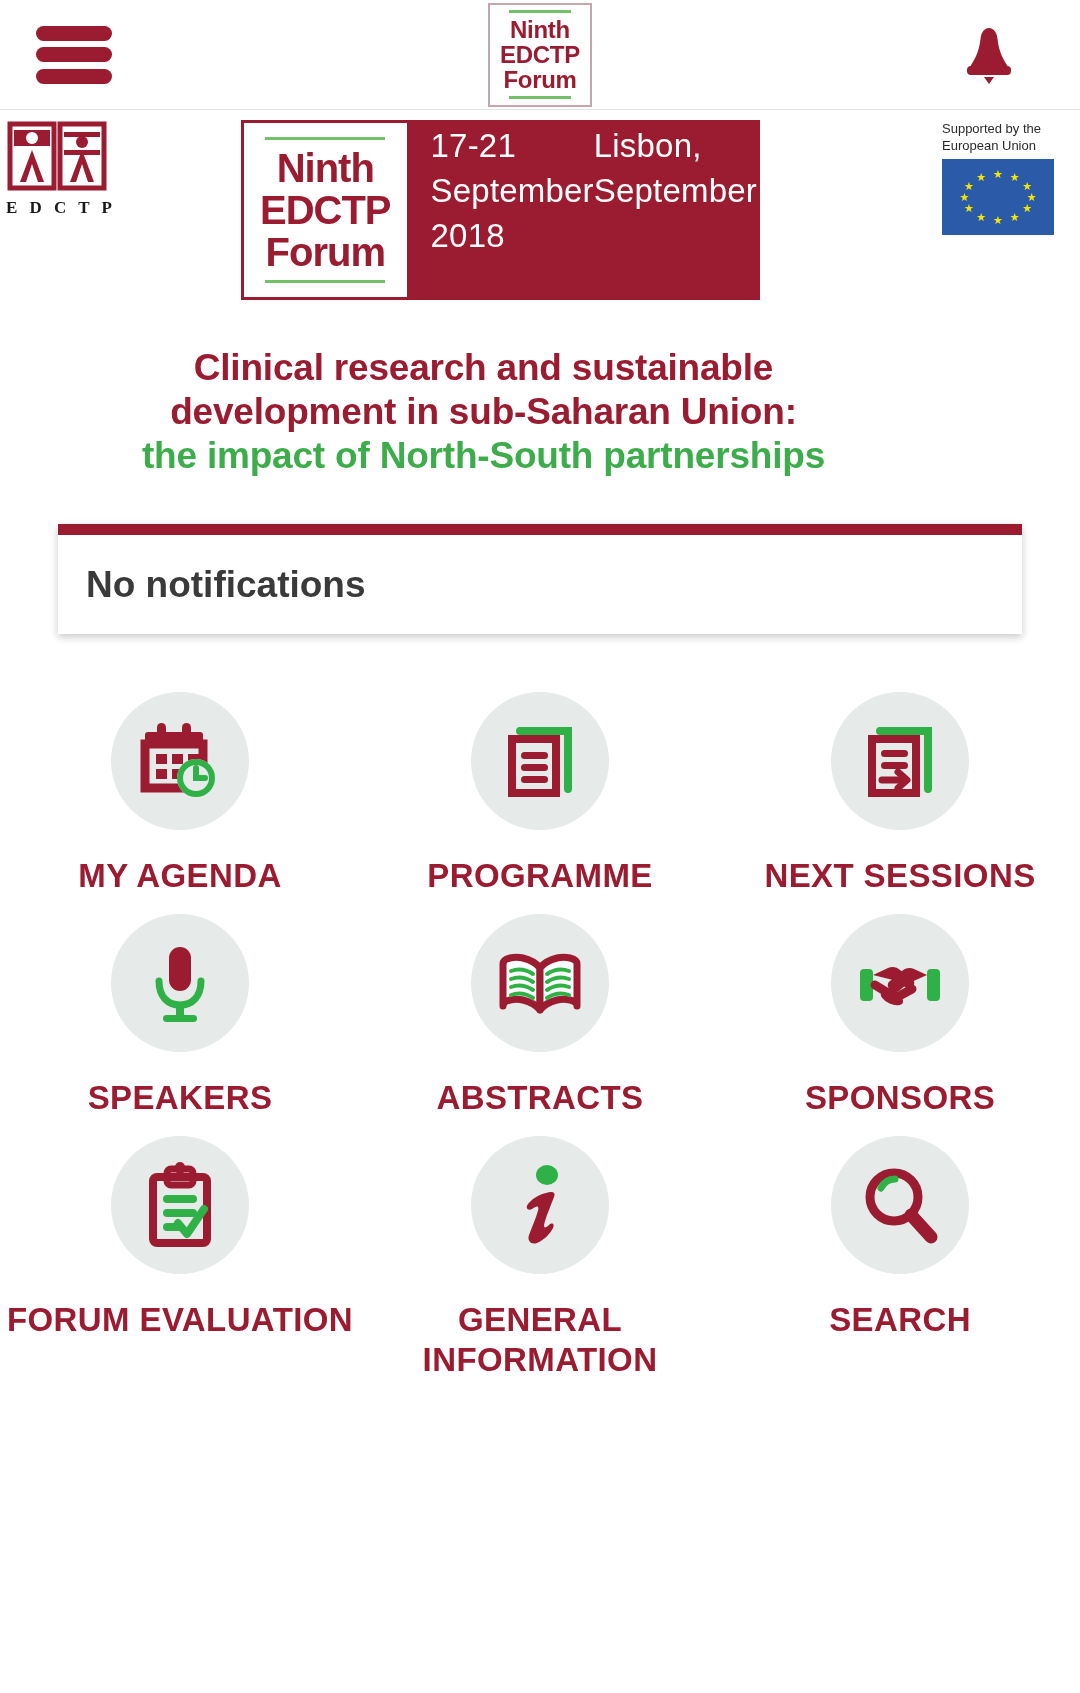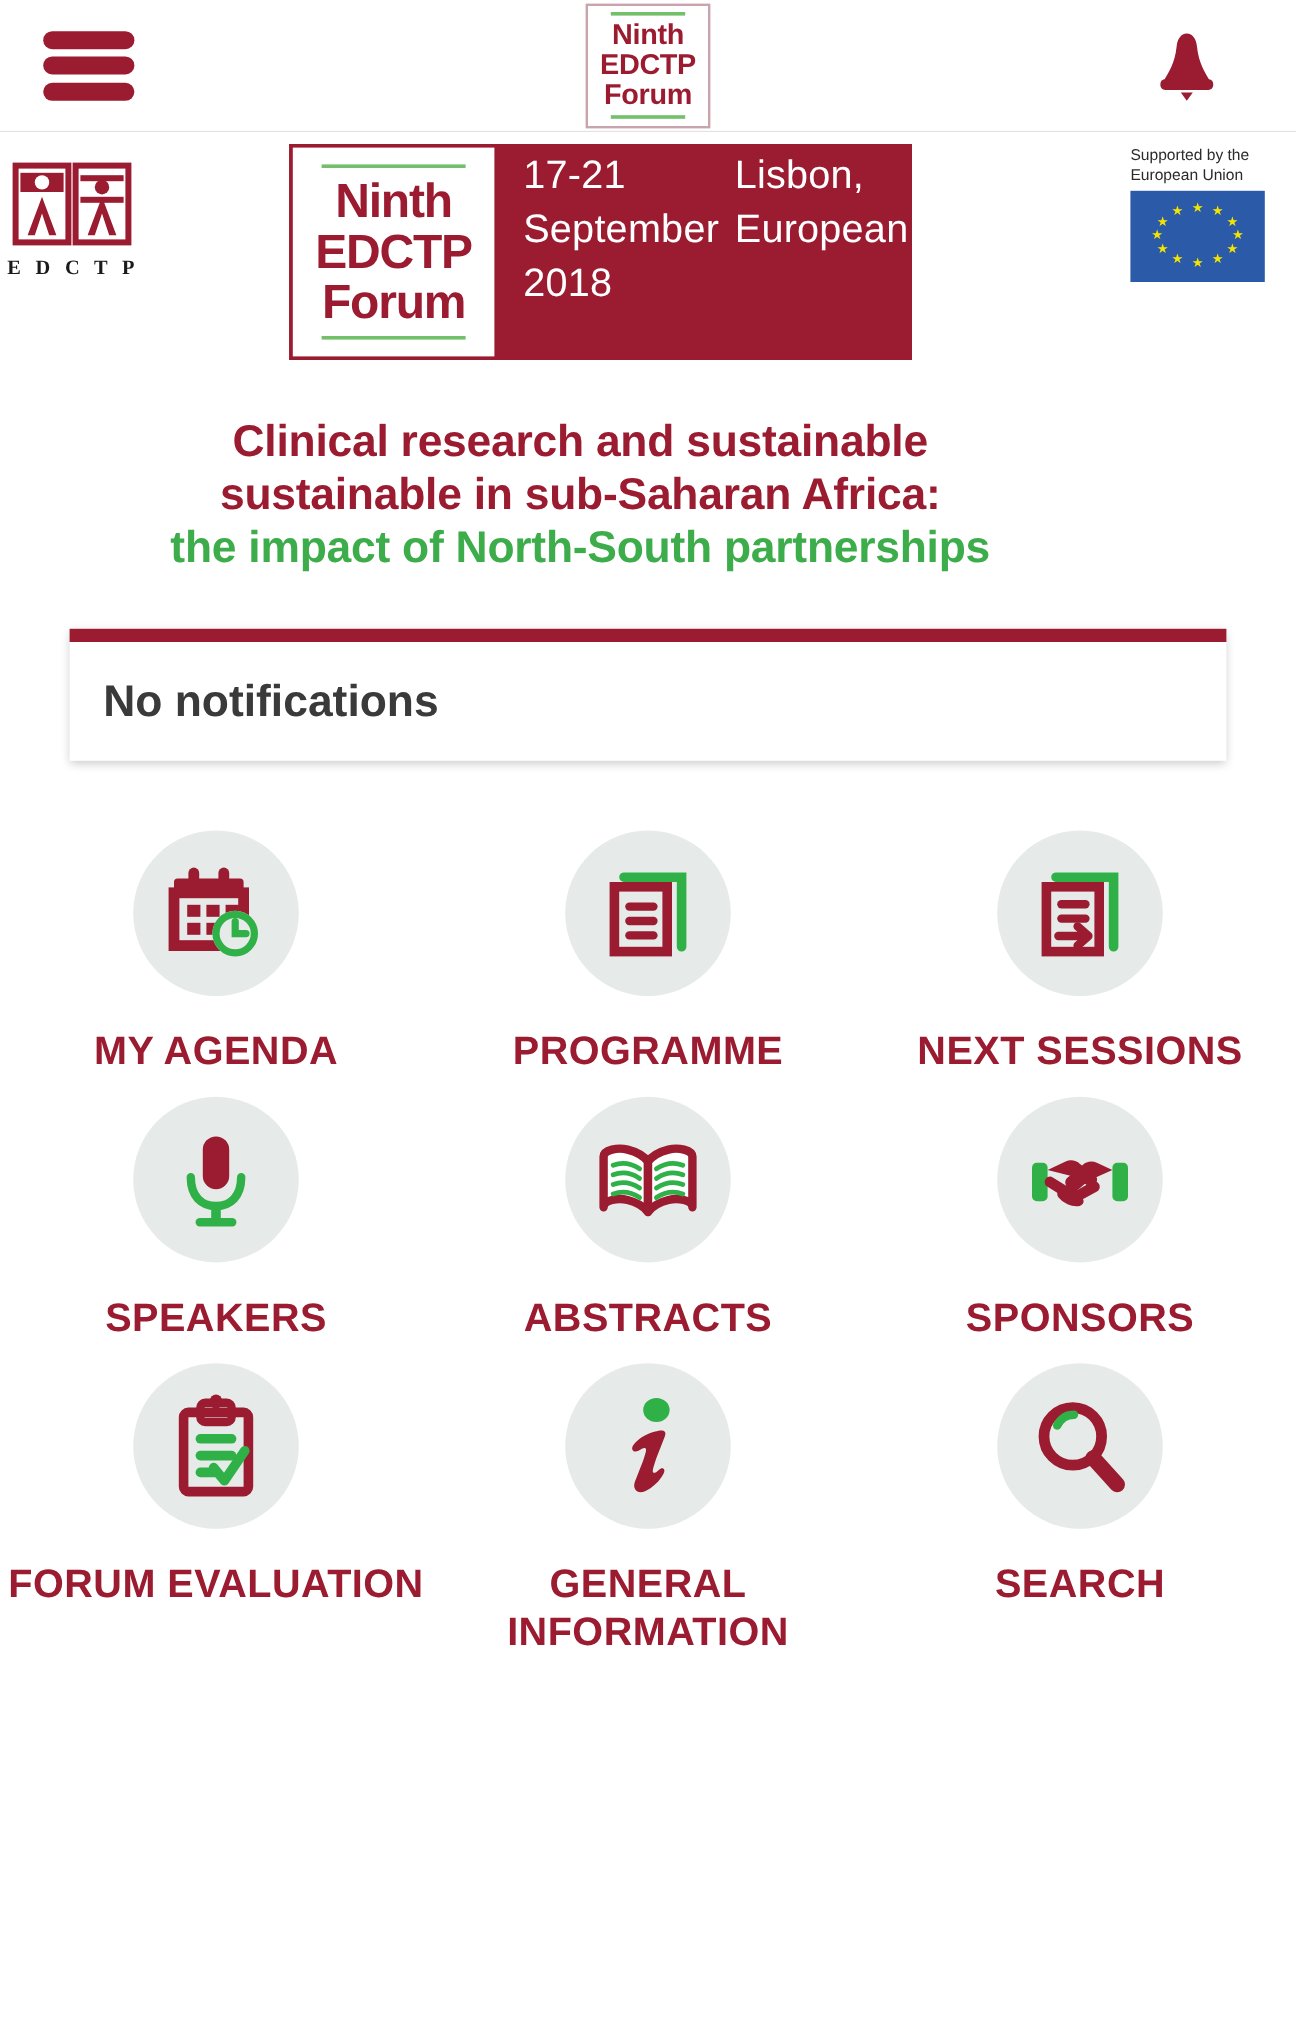--- a/index.html
+++ b/index.html
@@ -91,23 +91,23 @@
   
   .event-header {
     position: relative;
     width: 1080px;
     height: 230px;
     background: #fff;
   }
   .edctp-logo {
     position: absolute;
     left: 6px;
-    top: 24px;
+    top: 10px;
     width: 110px;
-    text-align: center;
+    text-align: left;
   }
   .edctp-logo .logo-word {
     font-family: "Liberation Serif", serif;
     font-size: 17px;
     font-weight: 700;
     letter-spacing: 4px;
     color: #1a1a1a;
     margin-top: 2px;
   }
   .banner {
@@ -306,21 +306,21 @@
       <div class="rule"></div>
       <div class="stack">
         <span>Ninth</span>
         <span>EDCTP</span>
         <span>Forum</span>
       </div>
       <div class="rule"></div>
     </div>
     <div class="banner-right">
       <span>17-21 September 2018</span>
-      <span>Lisbon, European</span>
+      <span>Lisbon, September</span>
     </div>
   </div>
 
   <div class="eu-block">
     <div class="eu-caption">Supported by the</div>
     <div class="eu-caption">European Union</div>
     <div class="eu-flag" id="eu-flag">
         <span class="star" style="left: 50%; top: 20%; color: rgb(245, 228, 0);">★</span>
         <span class="star" style="left: 65%; top: 24.0192%; color: rgb(245, 228, 0);">★</span>
         <span class="star" style="left: 75.9808%; top: 35%; color: rgb(245, 228, 0);">★</span>
@@ -332,21 +332,21 @@
         <span class="star" style="left: 24.0192%; top: 65%; color: rgb(245, 228, 0);">★</span>
         <span class="star" style="left: 20%; top: 50%; color: rgb(245, 228, 0);">★</span>
         <span class="star" style="left: 24.0192%; top: 35%; color: rgb(245, 228, 0);">★</span>
         <span class="star" style="left: 35%; top: 24.0192%; color: rgb(245, 228, 0);">★</span>
       </div>
   </div>
 </div>
 
 <div class="tagline">
   <div class="line">Clinical research and sustainable</div>
-  <div class="line">sustainable in sub-Saharan Africa:</div>
+  <div class="line">development in sub-Saharan Union:</div>
   <div class="line green">the impact of North-South partnerships</div>
 </div>
 
 <div class="notif-wrap">
   <div class="notif-card">
     <div class="notif-text">No notifications</div>
   </div>
 </div>
 
 <div class="grid">

